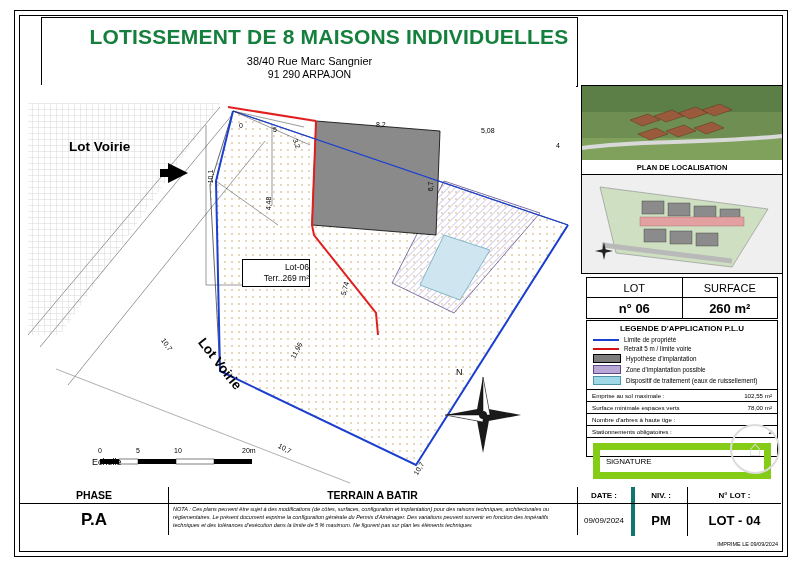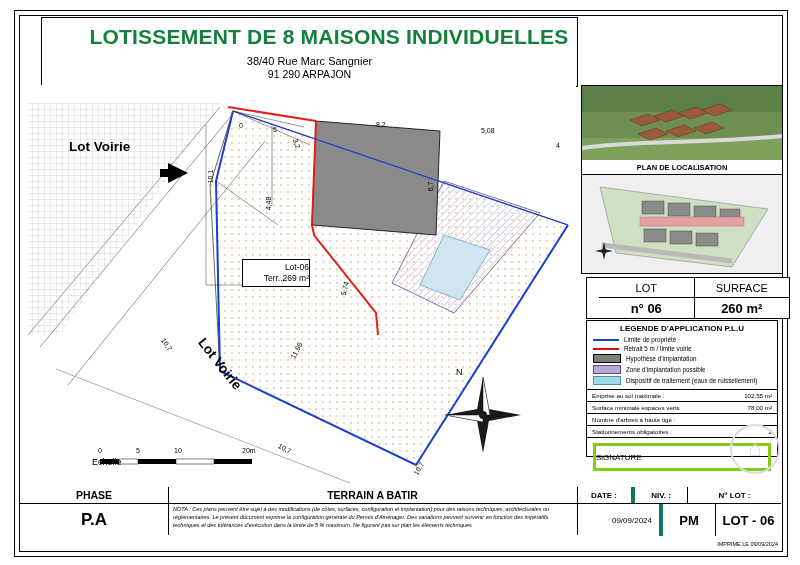--- a/index.html
+++ b/index.html
@@ -31,51 +31,51 @@
   .echelle{position:absolute;left:36px;top:372px;font-size:9px;color:#000;padding-left:36px;}
 
   .dim{position:absolute;font-size:7px;color:#000;}
 
   
   .loc-img{position:absolute;left:581px;top:85px;width:200px;height:74px;border:1px solid #000;overflow:hidden;background:#cfe3bd;}
   .loc-caption{position:absolute;left:581px;top:160px;width:200px;height:14px;border-left:1px solid #000;border-right:1px solid #000;
                display:flex;align-items:center;justify-content:center;font-size:7.5px;font-weight:bold;background:#fff;}
   .plan-mass{position:absolute;left:581px;top:174px;width:200px;height:98px;border:1px solid #000;overflow:hidden;background:#e9e9e9;}
 
-  .lot-table{position:absolute;left:586px;top:277px;width:190px;height:40px;border:1px solid #000;background:#fff;padding-left:12px;}
+  .lot-table{position:absolute;left:586px;top:277px;width:190px;height:40px;border:1px solid #000;background:#fff;}
   .lot-table .row{display:flex;height:50%;}
   .lot-table .cell{flex:1;display:flex;align-items:center;justify-content:center;font-size:11px;color:#000;}
   .lot-table .cell.b{font-weight:bold;font-size:13px;}
   .lot-table .divv{border-right:1px solid #000;}
   .lot-table .divh{border-bottom:1px solid #000;}
 
   .legend{position:absolute;left:586px;top:320px;width:190px;height:135px;border:1px solid #000;background:#fff;}
   .legend-title{text-align:center;font-size:8px;font-weight:bold;padding:3px 0 2px;color:#000;}
   .legend-row{display:flex;align-items:center;gap:5px;padding:1px 6px;font-size:6.3px;color:#000;}
   .sw{width:26px;height:7px;flex:none;}
   .legend-stats{margin-top:3px;border-top:1px solid #000;}
   .stat-row{display:flex;justify-content:space-between;font-size:6.2px;padding:2px 5px;border-bottom:1px solid #000;color:#000;}
-  .sig{margin:5px 6px;border:3px solid #84cc16;height:22px;display:flex;align-items:center;padding-left:0;font-size:8px;}
+  .sig{margin:5px 6px;border:7px solid #84cc16;height:22px;display:flex;align-items:center;padding-left:6px;font-size:8px;}
 
   
   .bot{position:absolute;left:20px;top:487px;width:761px;height:48px;}
   .bphase{position:absolute;left:0;top:0;width:148px;height:48px;border-right:1px solid #000;}
   .bphase .h{height:16px;border-bottom:1px solid #000;display:flex;align-items:center;justify-content:center;font-size:10.5px;font-weight:bold;}
   .bphase .v{height:32px;display:flex;align-items:center;justify-content:center;font-size:17px;font-weight:bold;}
   .bnota{position:absolute;left:148px;top:0;width:409px;height:48px;border-right:1px solid #000;}
   .bnota .h{height:16px;border-bottom:1px solid #000;display:flex;align-items:center;justify-content:center;font-size:10.5px;font-weight:bold;}
   .bnota .v{height:32px;padding:2px 5px;font-size:5.5px;font-style:italic;line-height:1.45;color:#000;}
   .bmeta{position:absolute;left:557px;top:0;width:204px;height:48px;}
   .bmeta .hr{display:flex;height:16px;border-bottom:1px solid #000;}
   .bmeta .vr{display:flex;height:32px;}
   .bmeta .c1{width:54px;border-right:4px solid #0f766e;display:flex;align-items:center;justify-content:center;}
   .bmeta .c2{width:52px;border-right:1px solid #000;display:flex;align-items:center;justify-content:center;}
   .bmeta .c3{flex:1;display:flex;align-items:center;justify-content:center;}
   .bmeta .hr div{font-size:8px;font-weight:bold;}
-  .bmeta .vr .c1{font-size:8px;margin-left:28px;}
+  .bmeta .vr .c1{font-size:8px;}
   .bmeta .vr .c2{font-size:13px;font-weight:bold;}
   .bmeta .vr .c3{font-size:13px;font-weight:bold;}
   .imprime{position:absolute;right:22px;top:541px;font-size:5.5px;color:#000;}
   .wm{position:absolute;right:20px;top:424px;width:46px;height:46px;border:2px solid #dcdcdc;border-radius:50%;
       color:#dcdcdc;font-size:22px;display:flex;align-items:center;justify-content:center;}
 </style>
 </head>
 <body>
 
 <div class="sheet">
@@ -302,18 +302,18 @@
     </div>
     <div class="bmeta">
       <div class="hr">
         <div class="c1">DATE :</div>
         <div class="c2">NIV. :</div>
         <div class="c3">N° LOT :</div>
       </div>
       <div class="vr">
         <div class="c1">09/09/2024</div>
         <div class="c2">PM</div>
-        <div class="c3">LOT - 06</div>
+        <div class="c3">LOT - 04</div>
       </div>
     </div>
   </div>
   <div class="imprime">IMPRIME LE 09/09/2024</div>
 </div>
 
 </body></html>

